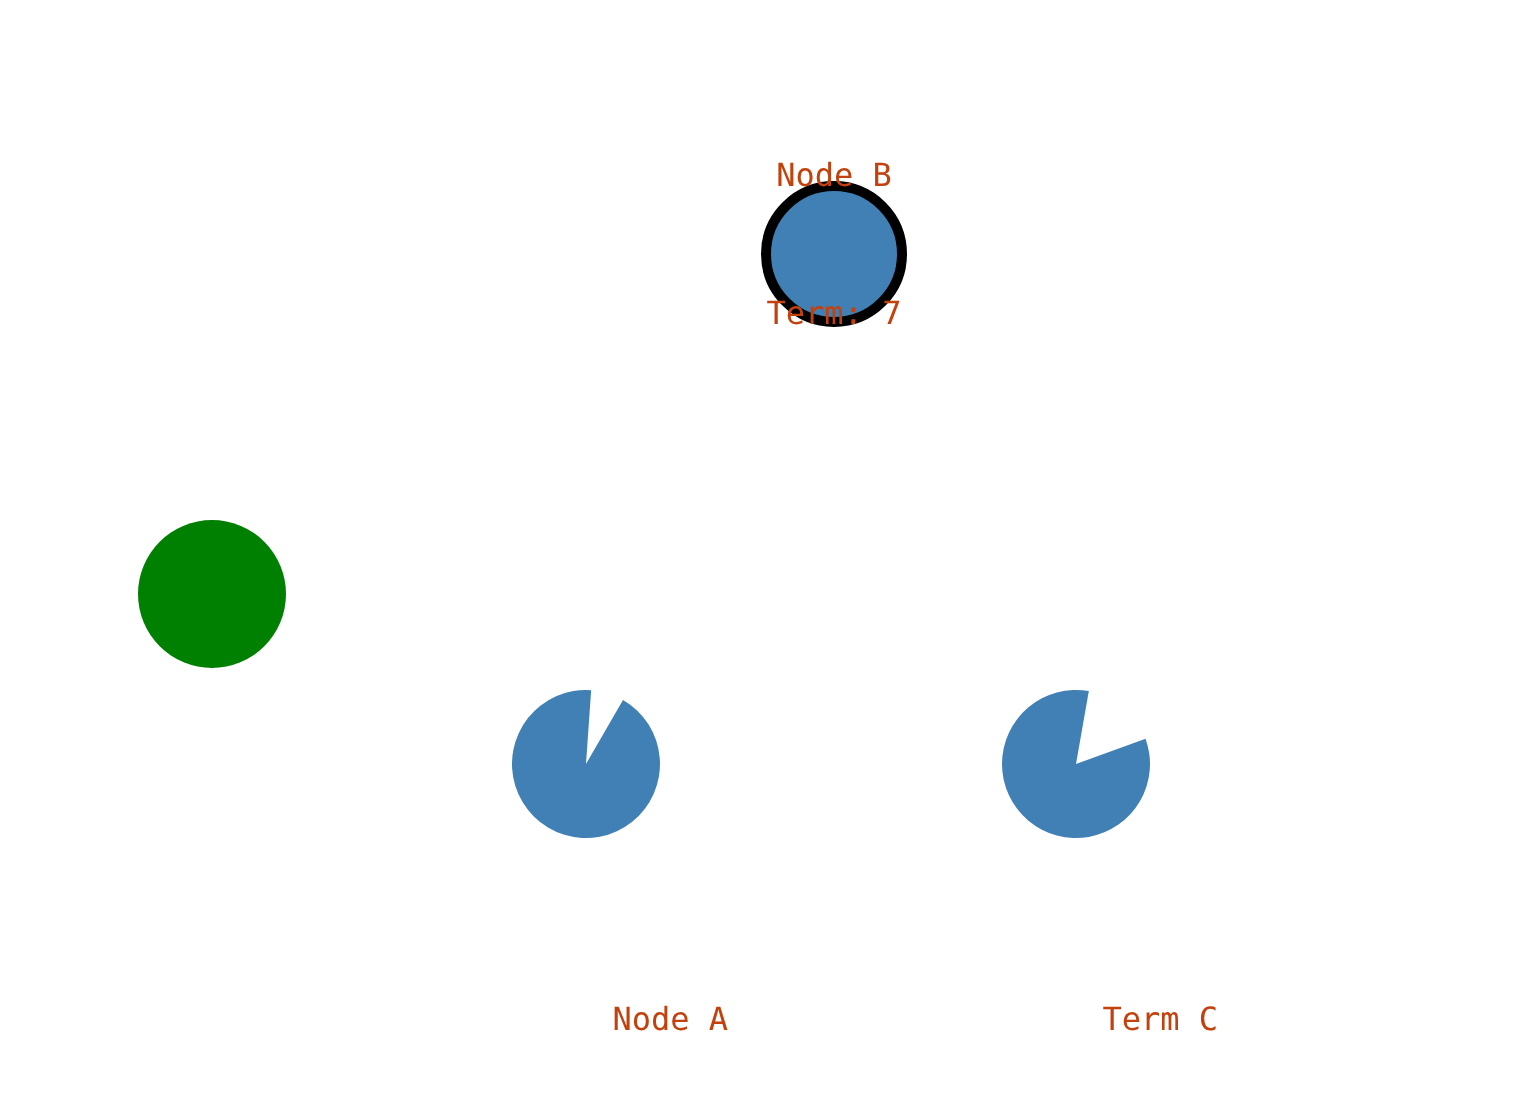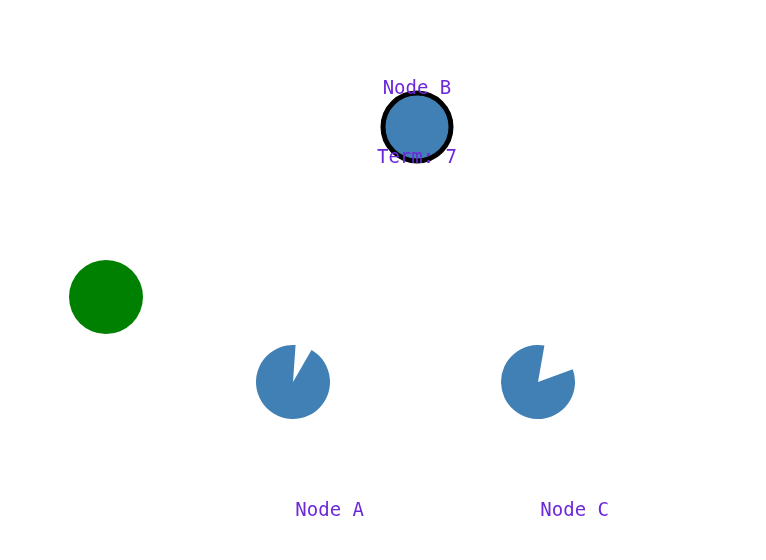--- a/index.html
+++ b/index.html
@@ -19,23 +19,23 @@
   .node-group {
     position: absolute;
   }
   .node-shape {
     position: absolute;
     display: block;
   }
   .node-label {
     position: absolute;
     font-family: "DejaVu Sans Mono", "Liberation Mono", monospace;
-    font-size: 19px;
+    font-size: 16px;
     line-height: 23px;
-    color: #6d28d9;
+    color: #c2410c;
     white-space: pre;
     letter-spacing: 0px;
   }
   .label-above {
     text-align: center;
   }
   .label-below {
     text-align: right;
   }
   .label-line {
@@ -78,19 +78,19 @@
 
   <div class="node-group">
     <svg class="node-shape" style="left:501px; top:345px;" width="74" height="74" viewBox="0 0 74 74">
 
       <path d="M 37 37
                L 43.425 0.562
                A 37 37 0 1 0 71.768 24.347
                Z" fill="#4180b4"></path>
     </svg>
     <div class="node-label label-below" style="left:409px; top:452px; width:200px;">
-      <span class="label-line">Node C</span>
+      <span class="label-line">Term C</span>
       
       
     </div>
   </div>
 
 </div>
 
 </body></html>

